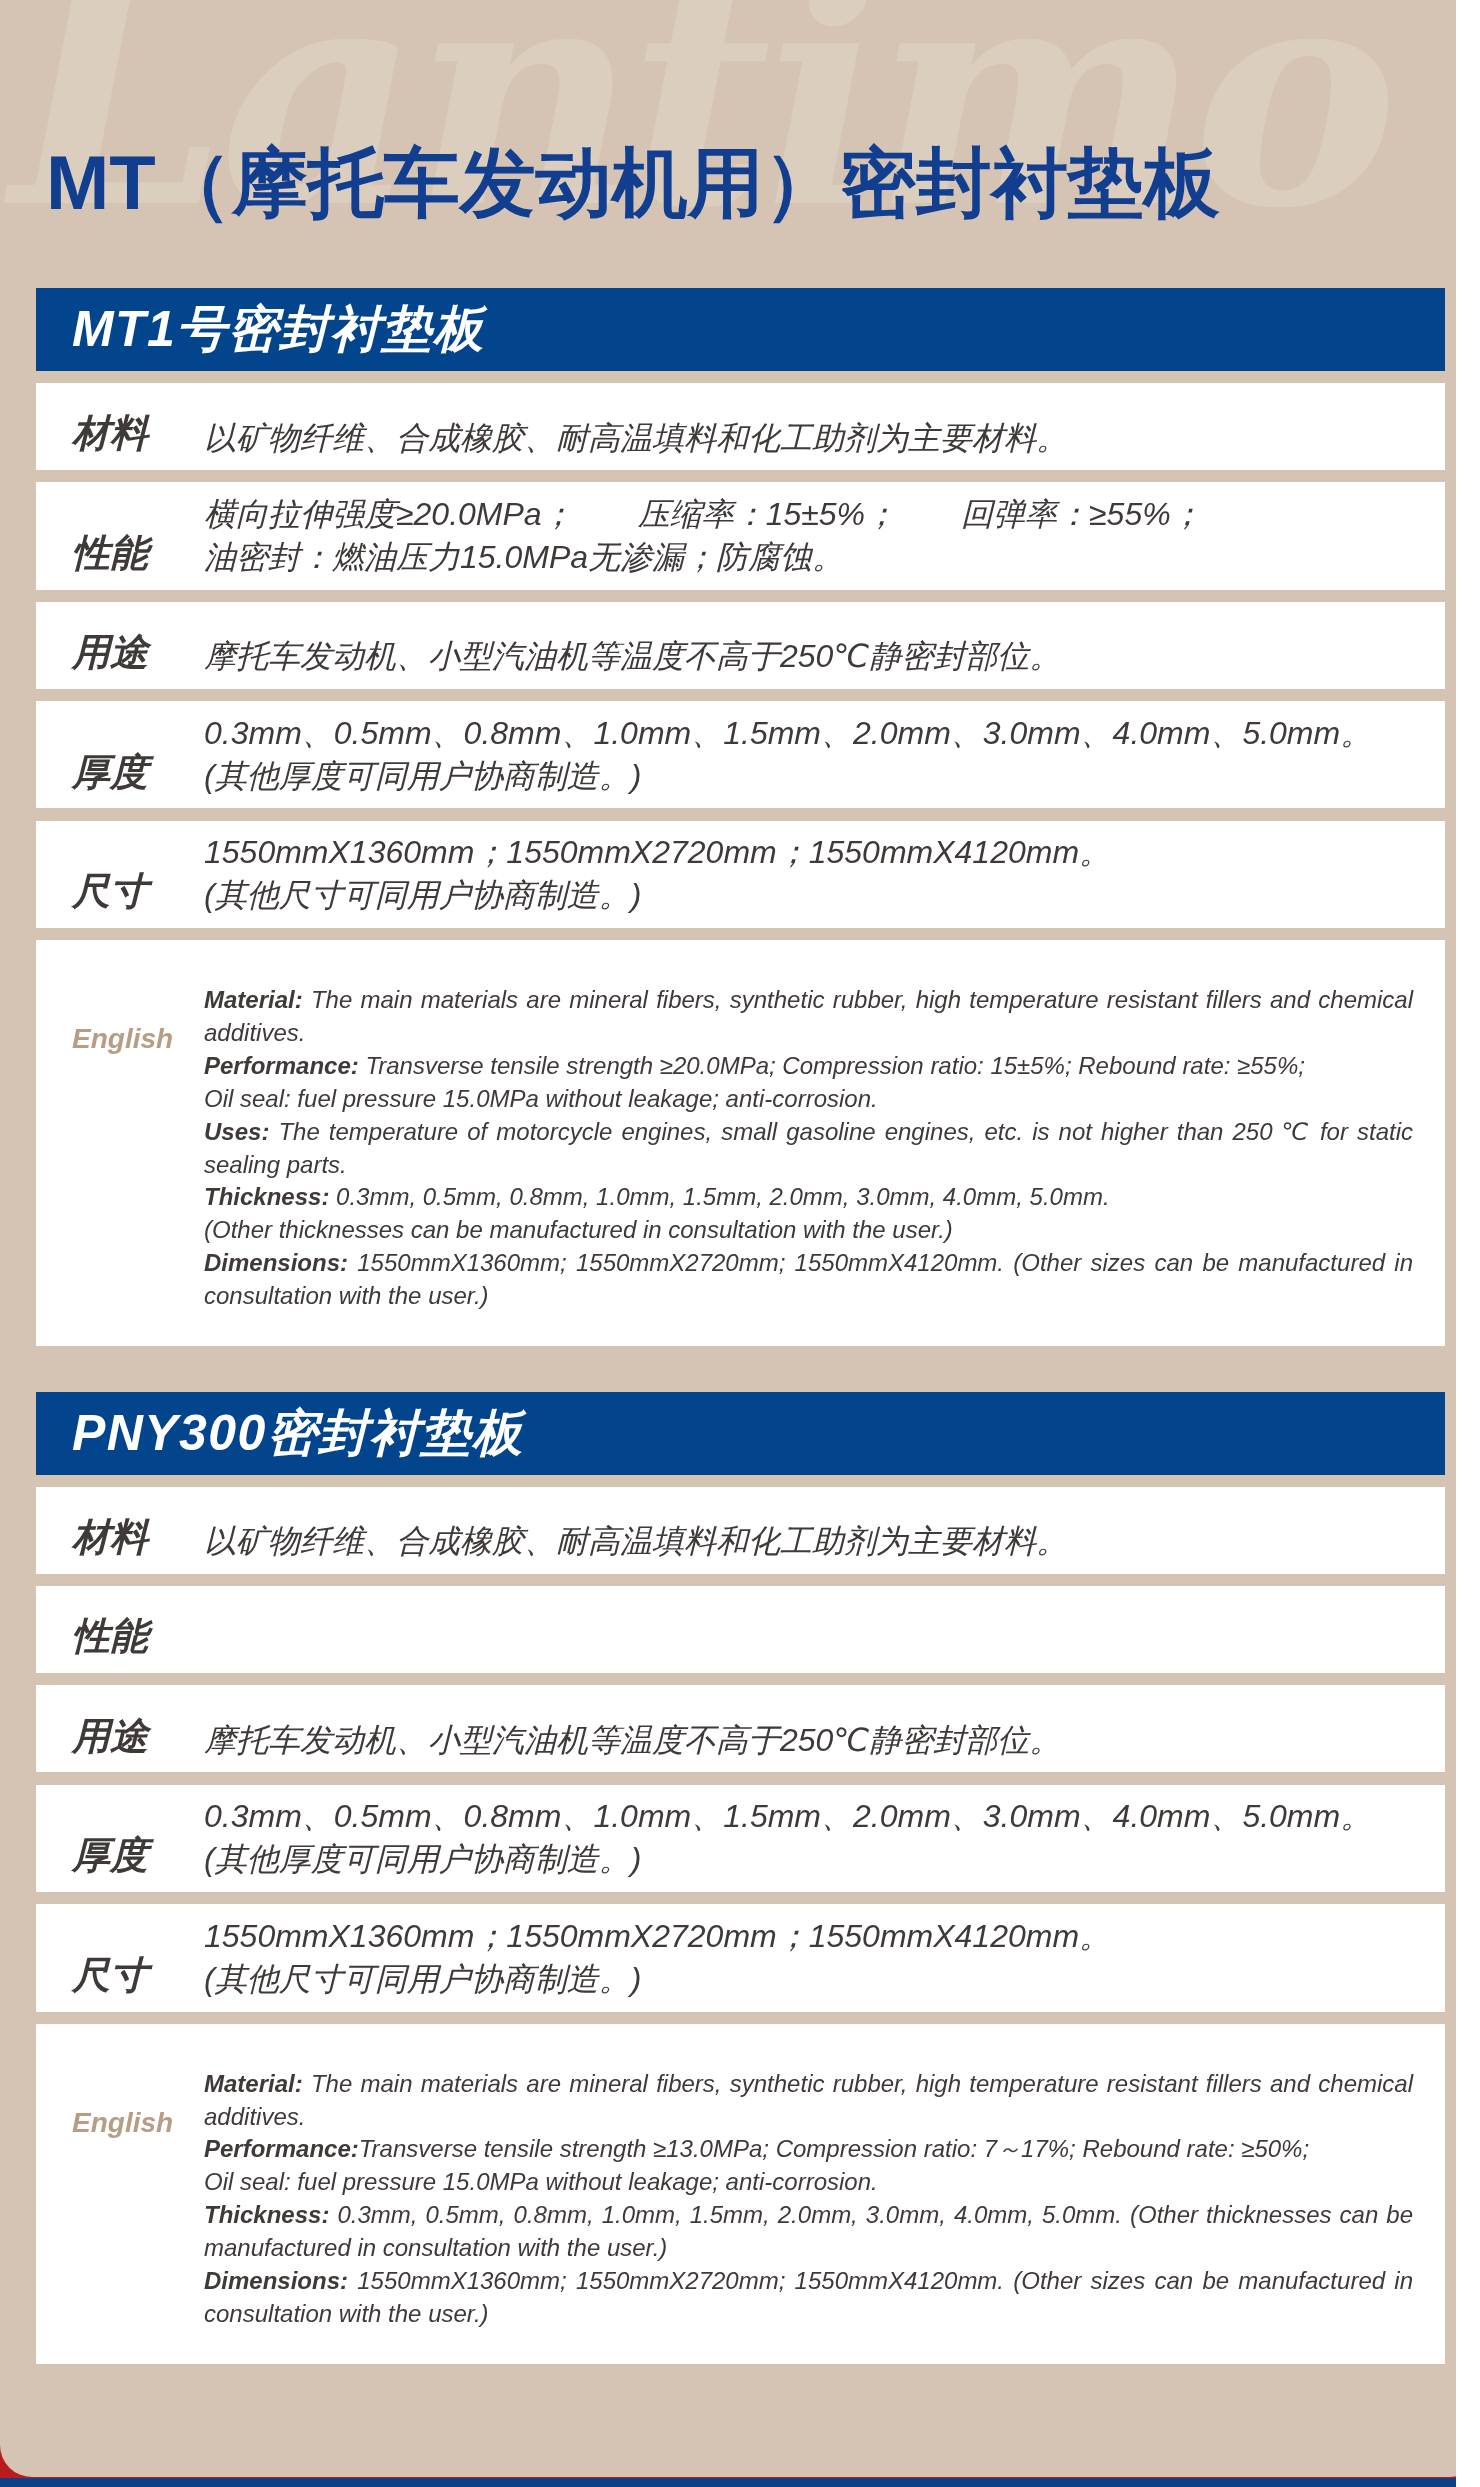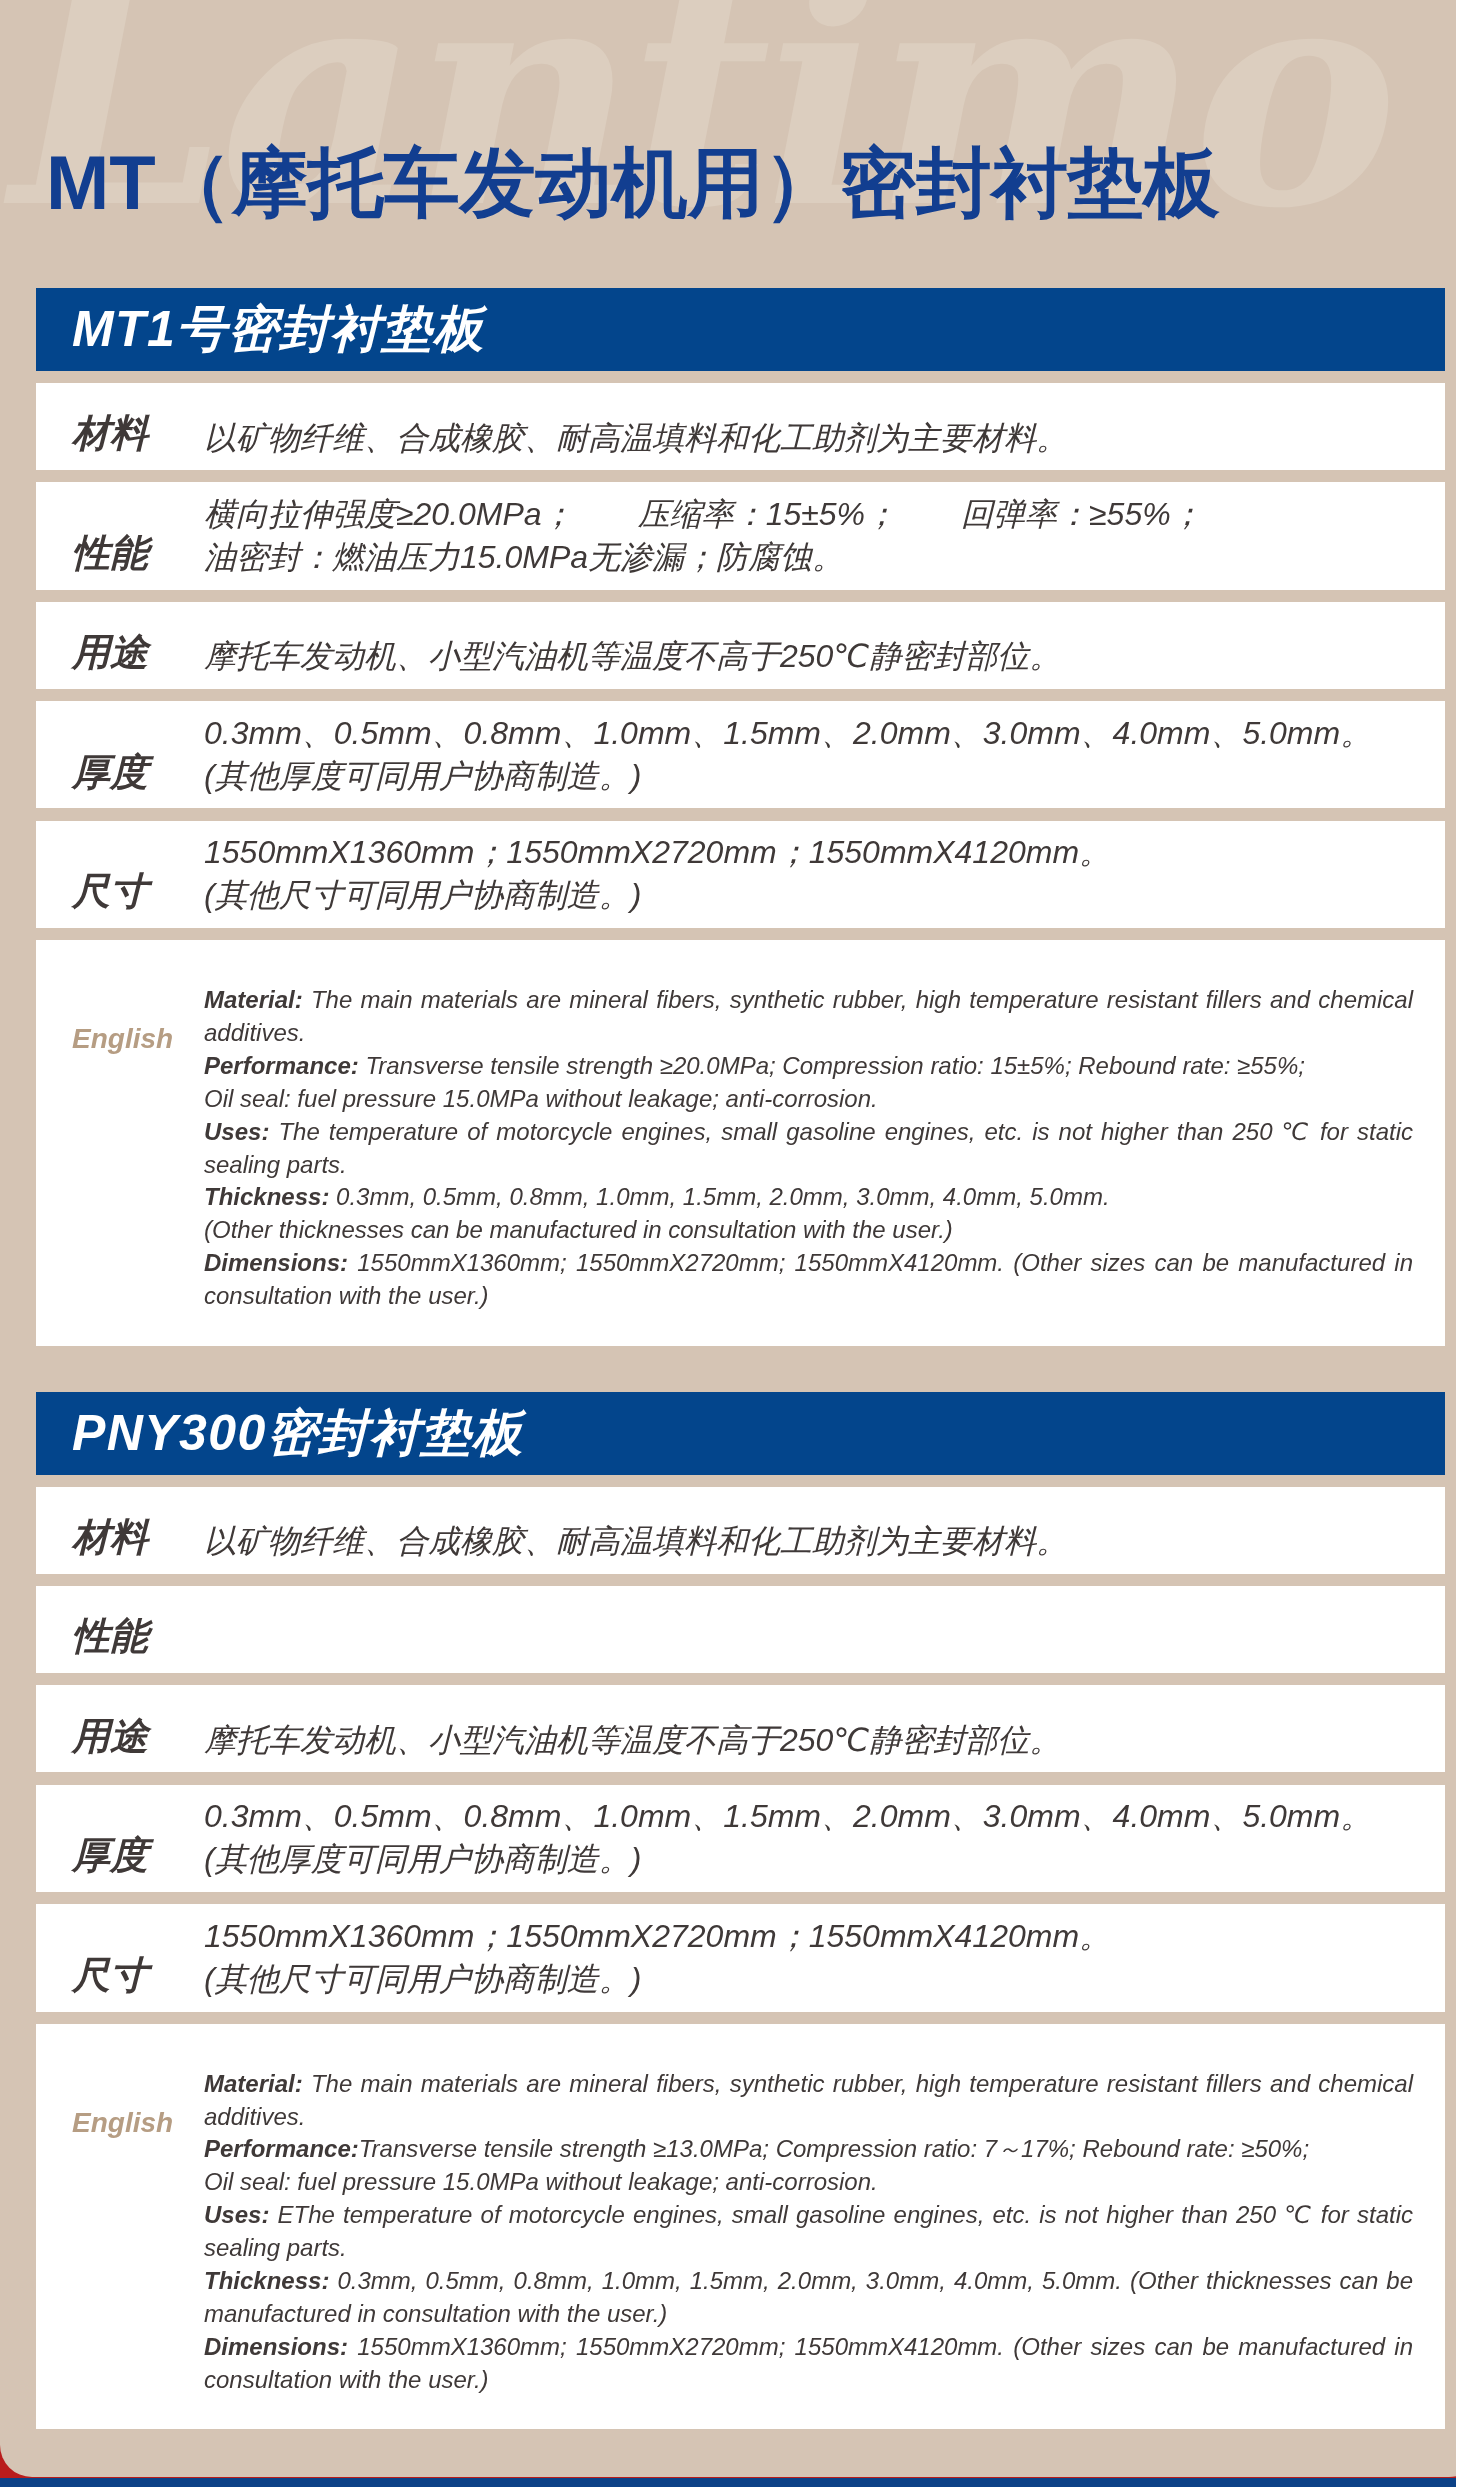--- a/index.html
+++ b/index.html
@@ -167,21 +167,20 @@
             <div class="zh-line">(其他尺寸可同用户协商制造。)</div>
           </div>
         </div>
 
         <div class="english-card">
           <div class="english-label">English</div>
           <div class="english-content">
             <p><b>Material:</b><span> The main materials are mineral fibers, synthetic rubber, high temperature resistant fillers and chemical additives.</span></p>
             <p><b>Performance:</b><span>Transverse tensile strength ≥13.0MPa; Compression ratio: 7～17%; Rebound rate: ≥50%;</span></p>
             <p><b></b><span>Oil seal: fuel pressure 15.0MPa without leakage; anti-corrosion.</span></p>
-            <p><b>Uses:</b><span> EThe temperature of motorcycle engines, small gasoline engines, etc. is not higher than 250 ℃ for static sealing parts.</span></p>
             <p><b>Thickness:</b><span> 0.3mm, 0.5mm, 0.8mm, 1.0mm, 1.5mm, 2.0mm, 3.0mm, 4.0mm, 5.0mm. (Other thicknesses can be manufactured in consultation with the user.)</span></p>
             <p><b>Dimensions:</b><span> 1550mmX1360mm; 1550mmX2720mm; 1550mmX4120mm. (Other sizes can be manufactured in consultation with the user.)</span></p>
           </div>
         </div>
       </div>
 
     </div>
   </div>
   <div class="footer-bar"></div>
 </div>

